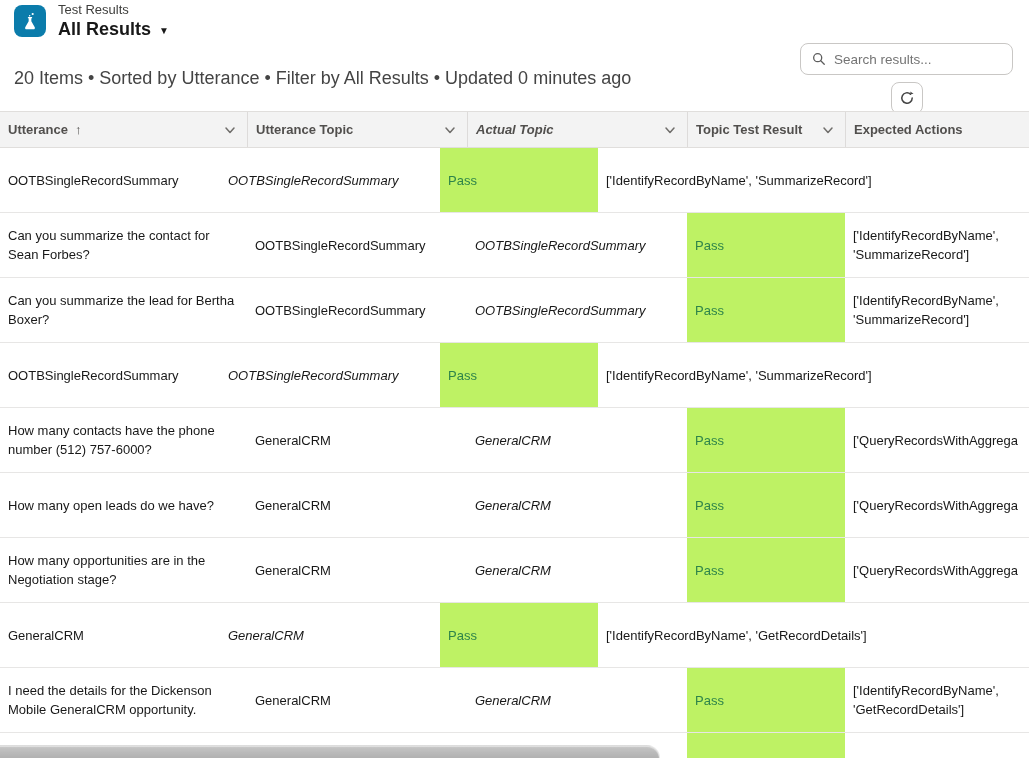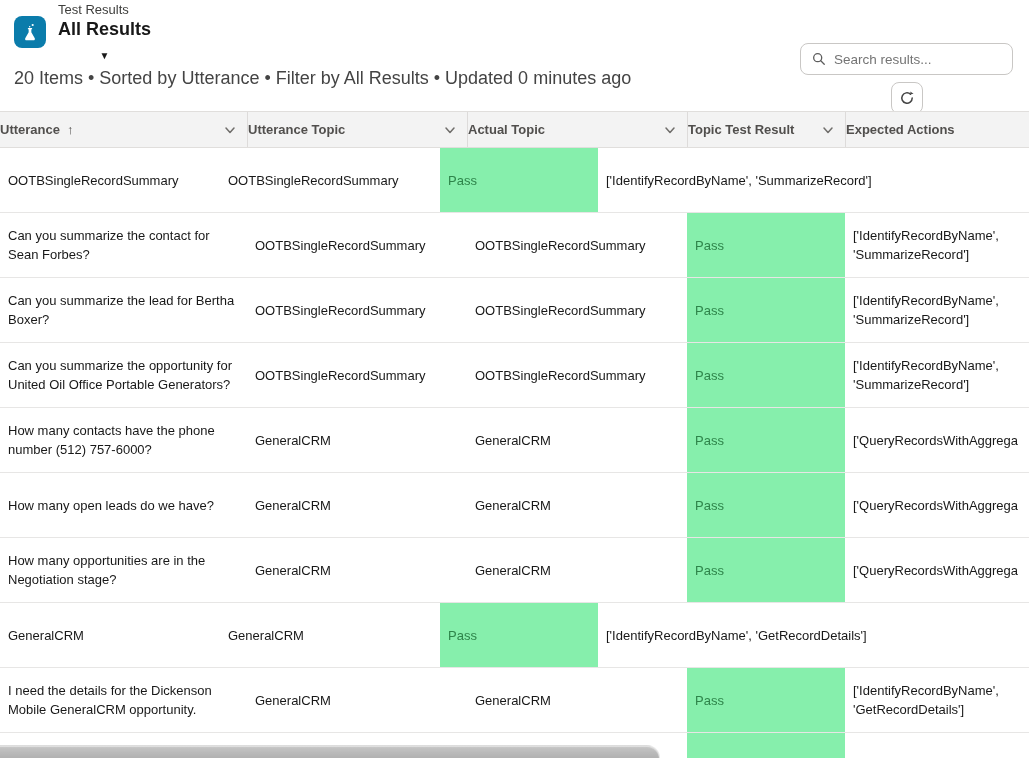--- a/index.html
+++ b/index.html
@@ -30,21 +30,20 @@
   .entity-label {
     font-size: 13px;
     color: #3e3e3c;
     margin-bottom: 2px;
   }
   .list-name-row {
     display: flex;
     align-items: center;
     gap: 8px;
     cursor: pointer;
-    flex-direction: column;
   }
   .list-name {
     font-size: 18px;
     font-weight: 700;
     color: #181818;
   }
   .caret-down {
     font-size: 10px;
     color: #181818;
     padding-top: 2px;
@@ -106,55 +105,55 @@
   .thead {
     display: flex;
     height: 36px;
     background: #f3f3f3;
     border-bottom: 1px solid #e0dedc;
   }
   .th {
     display: flex;
     align-items: center;
     justify-content: space-between;
-    padding: 0 10px 0 0;
+    padding: 0 10px 0 8px;
     font-size: 13px;
     font-weight: 700;
     color: #514f4d;
     border-left: 1px solid #dddbda;
     cursor: pointer;
     overflow: hidden;
   }
   .th:first-child { border-left: none; }
   .th-label-wrap { display: flex; align-items: center; gap: 7px; white-space: nowrap; }
   .sort-arrow { font-size: 13px; font-weight: 400; color: #514f4d; }
   .chev { flex: 0 0 auto; }
 
   .c1 { width: 247px; }
   .c2 { width: 220px; }
-  .c3 { width: 220px; }
+  .c3 { width: 220px; font-style: italic; }
   .c4 { width: 158px; }
   .c5 { flex: 1; min-width: 0; }
 
   .row {
     display: flex;
     height: 65px;
     border-bottom: 1px solid #e7e6e5;
   }
   .td {
     display: flex;
     align-items: center;
     padding: 0 9px 0 8px;
     font-size: 13px;
     line-height: 19px;
     color: #181818;
     overflow: hidden;
   }
   .td.result {
-    background: #86efac;
+    background: #bef264;
     color: #2e844a;
   }
   .td .cell-text { overflow: hidden; }
 
   
   .hscroll-thumb {
     position: absolute;
     left: -16px; top: 745px;
     width: 676px; height: 26px;
     border-radius: 13px;
@@ -297,23 +296,20 @@
         </div>
     <div class="td c4 result">
           <span class="cell-text">Pass</span>
         </div>
     <div class="td c5">
           <span class="cell-text">['IdentifyRecordByName', 'SummarizeRecord']</span>
         </div>
   </div>
 
   <div class="row">
-    <div class="td c1">
-          <span class="cell-text">Can you summarize the opportunity for United Oil Office Portable Generators?</span>
-        </div>
     <div class="td c2">
           <span class="cell-text">OOTBSingleRecordSummary</span>
         </div>
     <div class="td c3">
           <span class="cell-text">OOTBSingleRecordSummary</span>
         </div>
     <div class="td c4 result">
           <span class="cell-text">Pass</span>
         </div>
     <div class="td c5">

